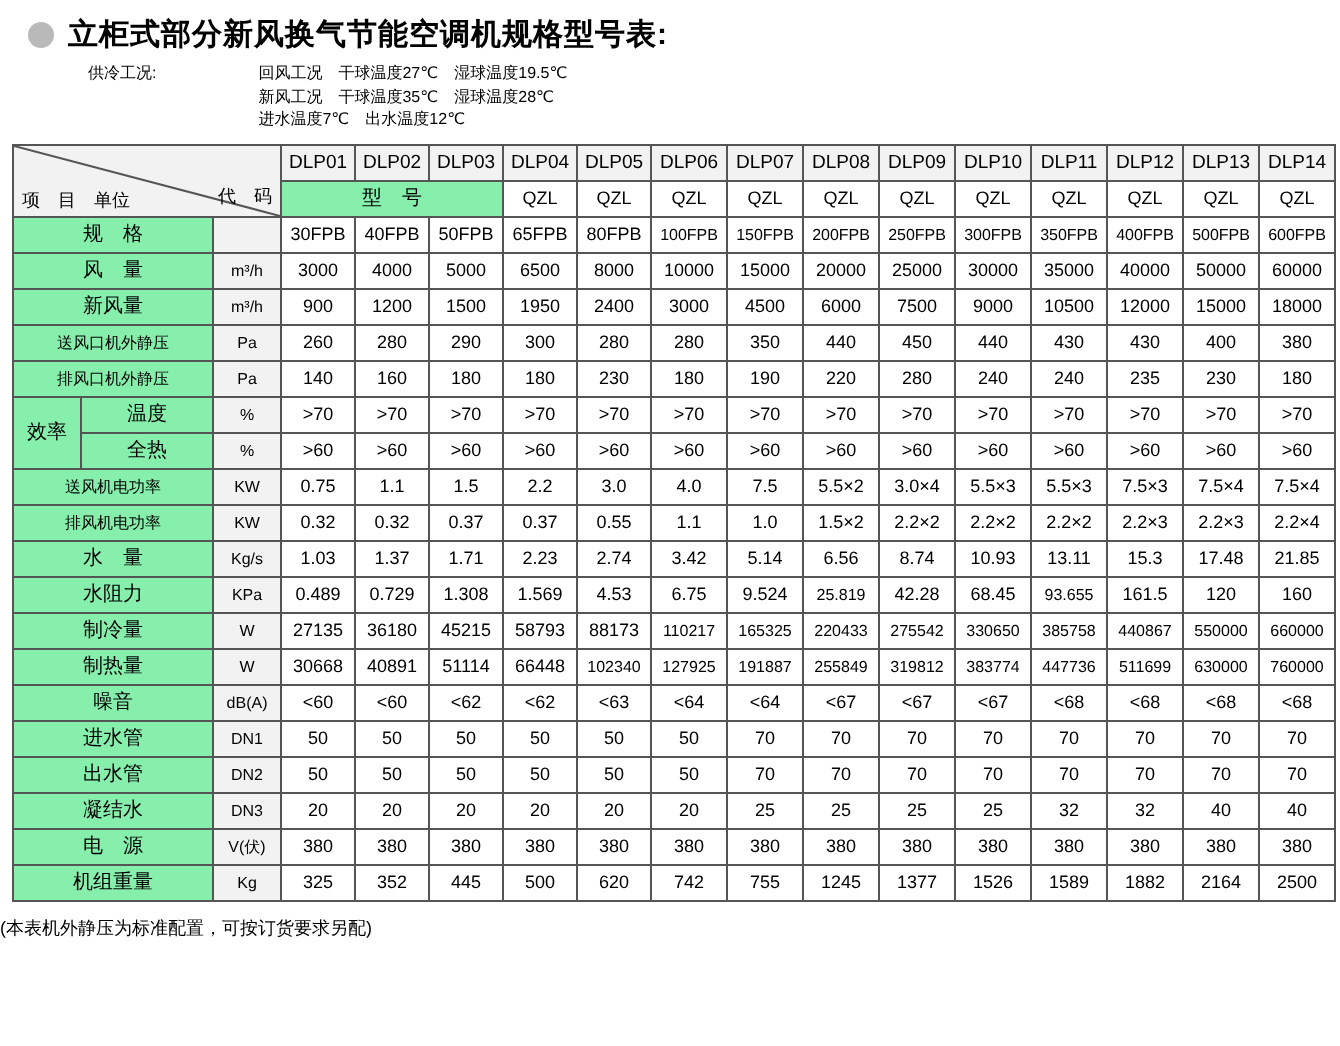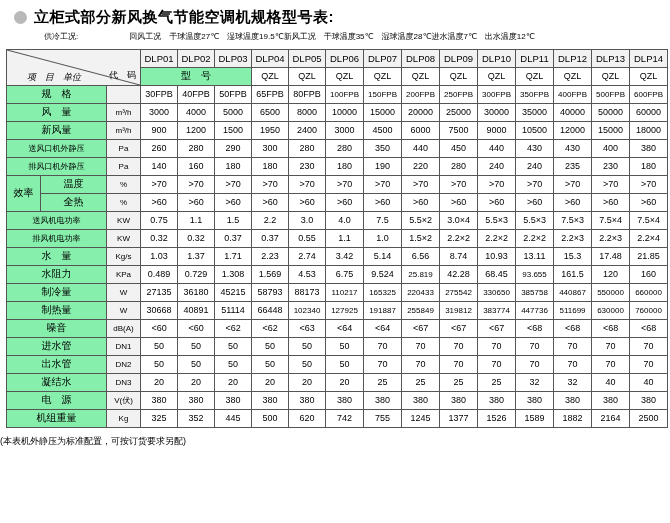--- a/index.html
+++ b/index.html
@@ -27,21 +27,21 @@
   }
 
   .conditions{
     display:flex;
     padding:2px 0 4px 44px;
     font-size:8px;
     line-height:1.45;
   }
   .cond-block{display:flex;margin-right:26px;gap:48px;}
   .cond-label{white-space:nowrap;margin-right:3px;}
-  .cond-lines{display:flex;flex-direction:row;}
+  .cond-lines{display:flex;flex-direction:column;}
   .cond-line{white-space:nowrap;}
 
   table.spec{
     border-collapse:collapse;
     margin:2px 6px 0 6px;
     width:658px;
     table-layout:fixed;
     font-size:9px;
   }
   table.spec td,table.spec th{
@@ -59,21 +59,21 @@
   .unit{background:#f2f2f2;font-size:8px;}
   .corner{
     background:#f2f2f2;
     position:relative;
     padding:0;
   }
   .corner .slash{
     position:absolute;left:0;top:0;width:100%;height:100%;
   }
   .corner .t1{position:absolute;right:4px;top:19px;font-size:9px;}
-  .corner .t2{position:absolute;left:20px;bottom:1px;font-size:9px;font-style:italic;}
+  .corner .t2{position:absolute;left:4px;bottom:1px;font-size:9px;}
   .model-code{font-weight:bold;font-size:9.5px;}
   .small{font-size:8px;}
 
   .footnote{
     text-align:left;
     font-size:9px;
     padding:7px 16px 0 0;
   }
 </style>
 </head>

